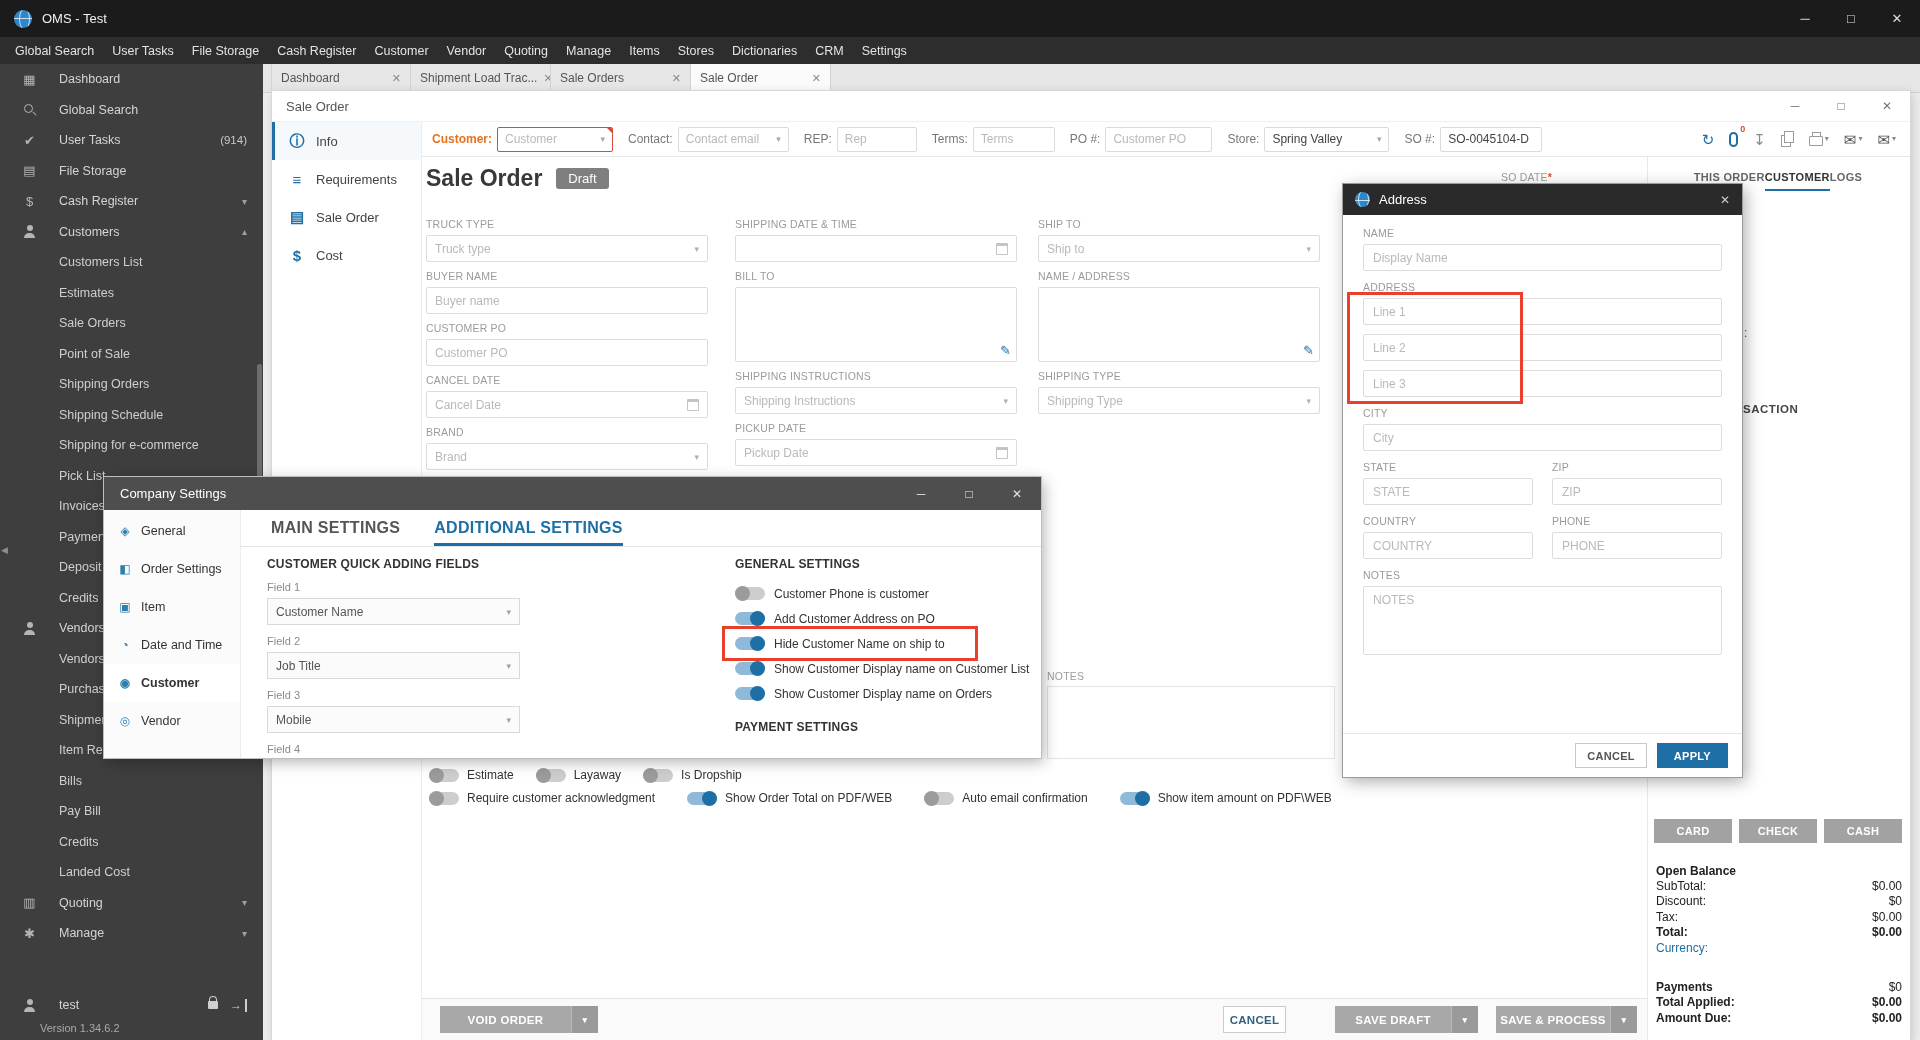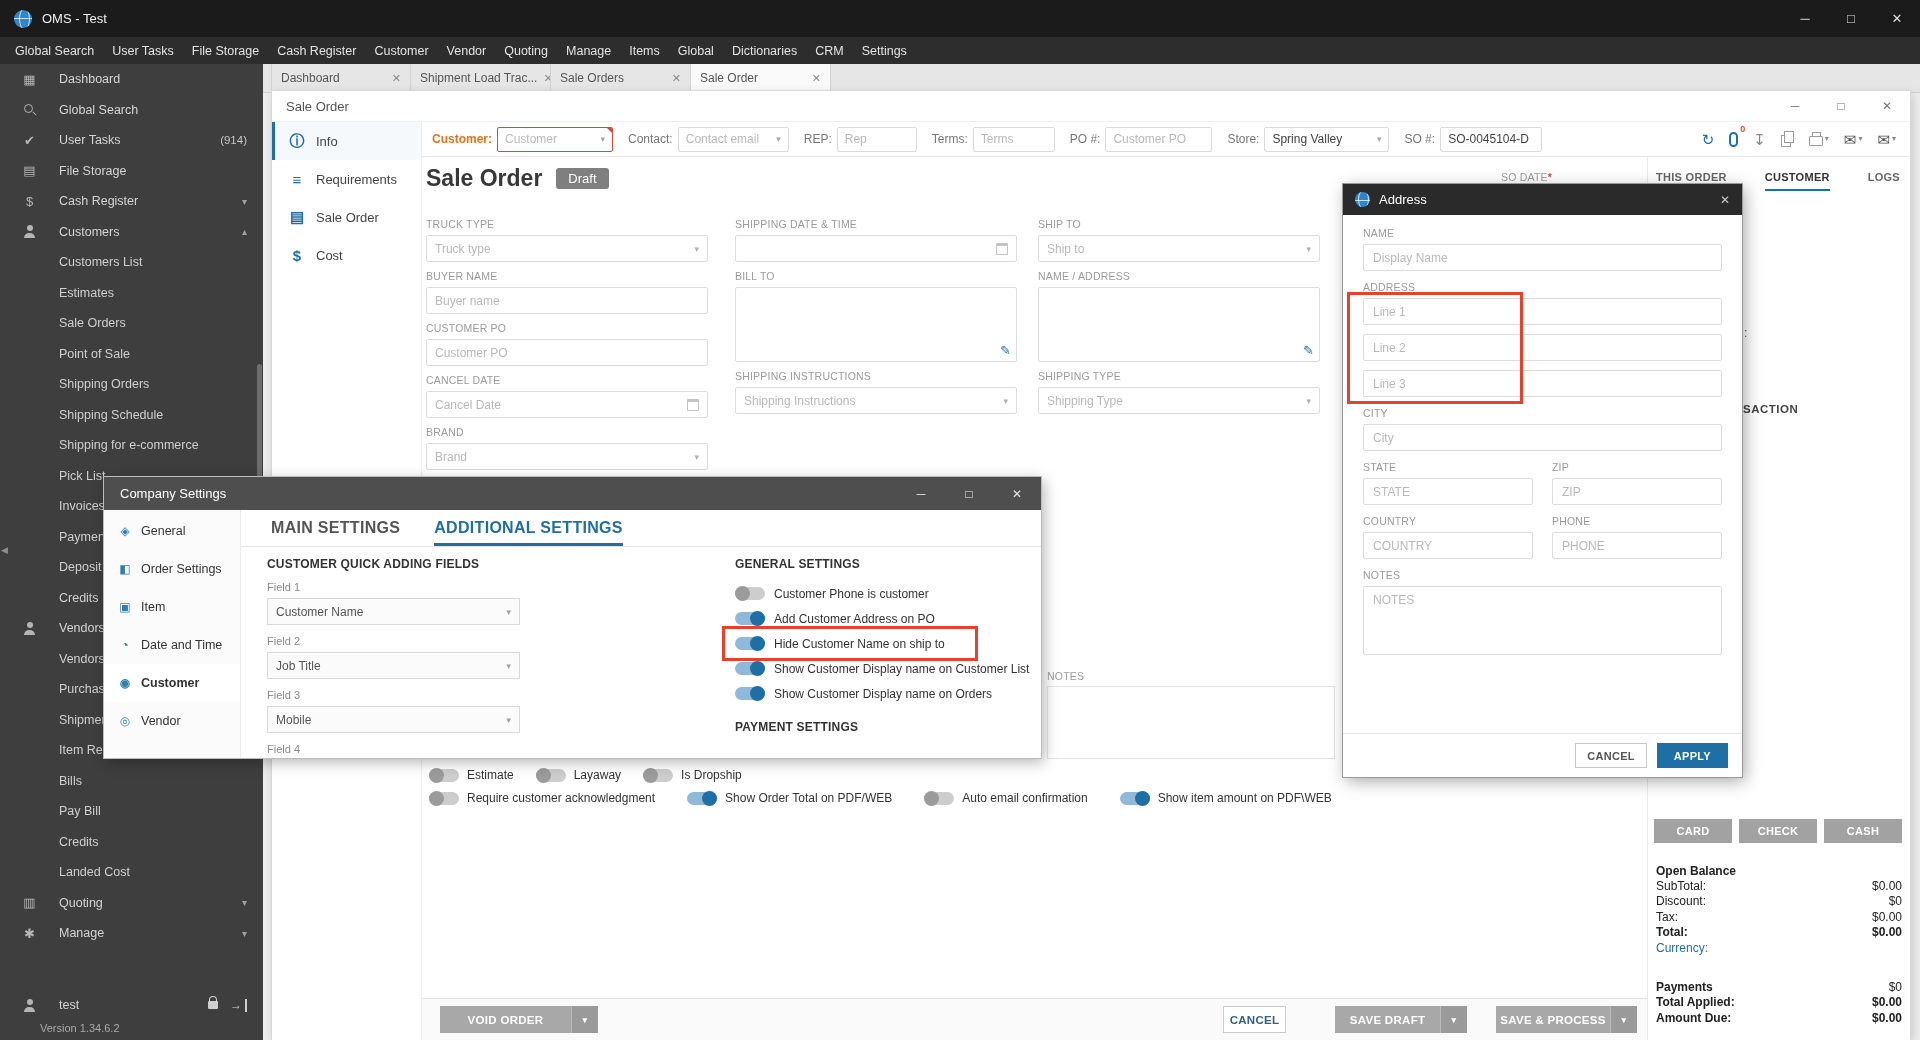--- a/index.html
+++ b/index.html
@@ -101,21 +101,21 @@
 
 .so-actions{position:absolute;left:150px;right:263px;bottom:0;height:42px;background:#fafafa;border-top:1px solid #e3e3e3}
 .btn{position:absolute;top:7px;height:27px;display:flex;align-items:center;justify-content:center;font-size:11.5px;font-weight:bold;letter-spacing:.3px}
 .btn-gray{background:#a8a8a8;color:#fff}
 .btn-split{display:flex;padding:0}
 .btn-split .main{flex:1;display:flex;align-items:center;justify-content:center;height:100%}
 .btn-split .drop{width:27px;height:100%;background:#9a9a9a;border-left:1px solid #b9b9b9;display:flex;align-items:center;justify-content:center;font-size:9px}
 .btn-white{background:#fff;border:1px solid #cbcbcb;color:#33617f}
 
 .so-right{position:absolute;right:0;top:66px;width:263px;bottom:0;border-left:1px solid #e9e9e9;background:#fff}
-.rp-tabs{display:flex;justify-content:space-between;padding:14px 10px 0 8px}
+.rp-tabs{display:flex;justify-content:center;padding:14px 10px 0 8px}
 .rp-tab{font-size:11px;font-weight:bold;color:#666;letter-spacing:.3px;padding-bottom:6px;white-space:nowrap}
 .rp-tab.active{color:#333;border-bottom:2px solid #1d6fa5}
 .rp-frag{position:absolute;color:#555}
 #rp-pay{position:absolute;top:662px;left:6px;right:8px;display:flex;gap:7px}
 #rp-pay .pbtn{flex:1;height:24px;background:#a2a2a2;color:#fff;font-size:11px;font-weight:bold;display:flex;align-items:center;justify-content:center;letter-spacing:.3px}
 #rp-totals{position:absolute;top:706px;left:8px;right:8px}
 .rp-row{height:15.4px;display:flex;justify-content:space-between;align-items:center;font-size:12px;color:#222}
 .rp-row.b{font-weight:bold}
 .rp-row .cur{color:#1d6fa5}
 .rp-gap{height:24px}
@@ -175,21 +175,21 @@
 <div id="menubar">
   <span>Global Search</span>
   <span>User Tasks</span>
   <span>File Storage</span>
   <span>Cash Register</span>
   <span>Customer</span>
   <span>Vendor</span>
   <span>Quoting</span>
   <span>Manage</span>
   <span>Items</span>
-  <span>Global</span>
+  <span>Stores</span>
   <span>Dictionaries</span>
   <span>CRM</span>
   <span>Settings</span>
 </div>
 
 <div id="sidebar">
   <div class="sb-item">
       <span class="ic">▦</span>
       <span>Dashboard</span>
     </div>
@@ -489,20 +489,27 @@
           <div class="ftext">
             <span class="pencil">✎</span>
           </div>
         </div>
       <div class="field">
           <div class="flabel">SHIPPING INSTRUCTIONS</div>
           <div class="finput sel">
             <span>Shipping Instructions</span>
           </div>
         </div>
+      <div class="field">
+          <div class="flabel">PICKUP DATE</div>
+          <div class="finput">
+            <span>Pickup Date</span>
+            <i class="ic-cal"></i>
+          </div>
+        </div>
     </div>
 
     <div class="fcol c3">
       <div class="field">
           <div class="flabel">SHIP TO</div>
           <div class="finput sel">
             <span>Ship to</span>
           </div>
         </div>
       <div class="field">
@@ -559,21 +566,21 @@
   </div>
 
   <div class="so-actions">
     <div class="btn btn-gray btn-split" style="left:18px;width:158px">
         <span class="main">VOID ORDER</span>
         <span class="drop">▾</span>
       </div>
     <div class="btn btn-white" style="left:801px;width:63px">
         <span>CANCEL</span>
       </div>
-    <div class="btn btn-gray btn-split" style="left:913px;width:132px">
+    <div class="btn btn-gray btn-split" style="left:913px;width:143px">
         <span class="main">SAVE DRAFT</span>
         <span class="drop">▾</span>
       </div>
     <div class="btn btn-gray btn-split" style="left:1074px;width:141px">
         <span class="main">SAVE &amp; PROCESS</span>
         <span class="drop">▾</span>
       </div>
   </div>
 
   <div class="so-right">

